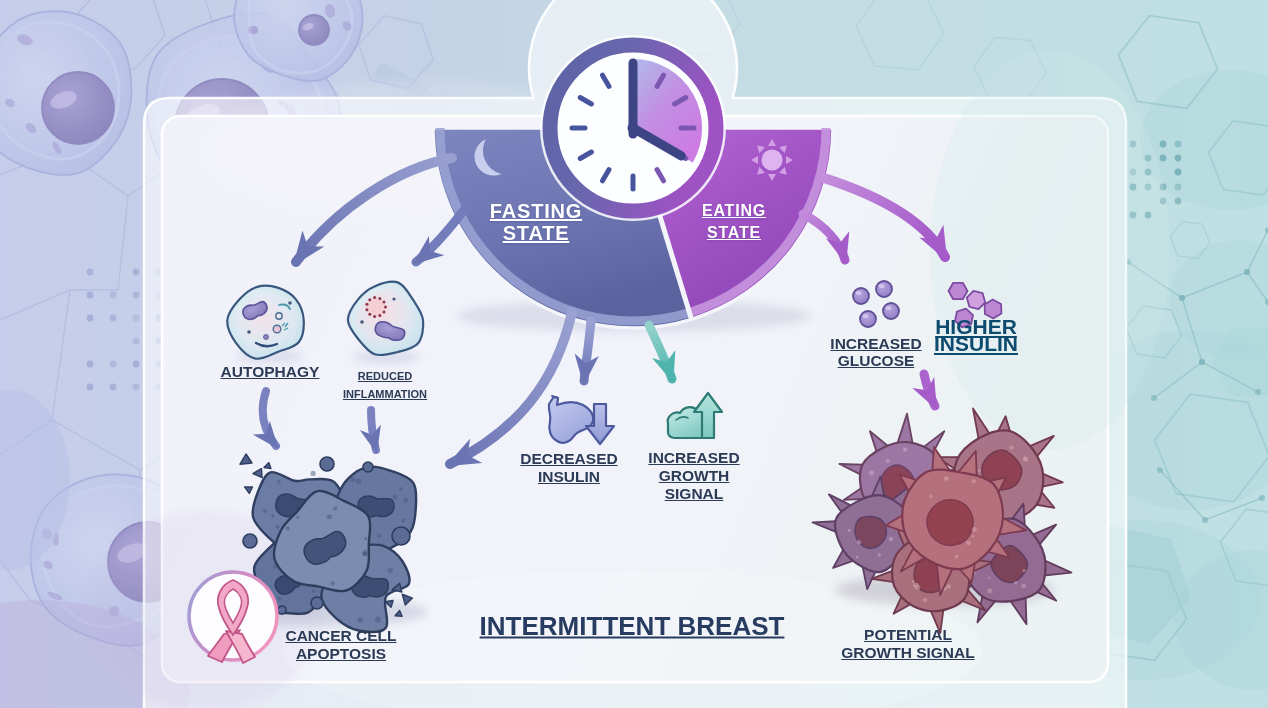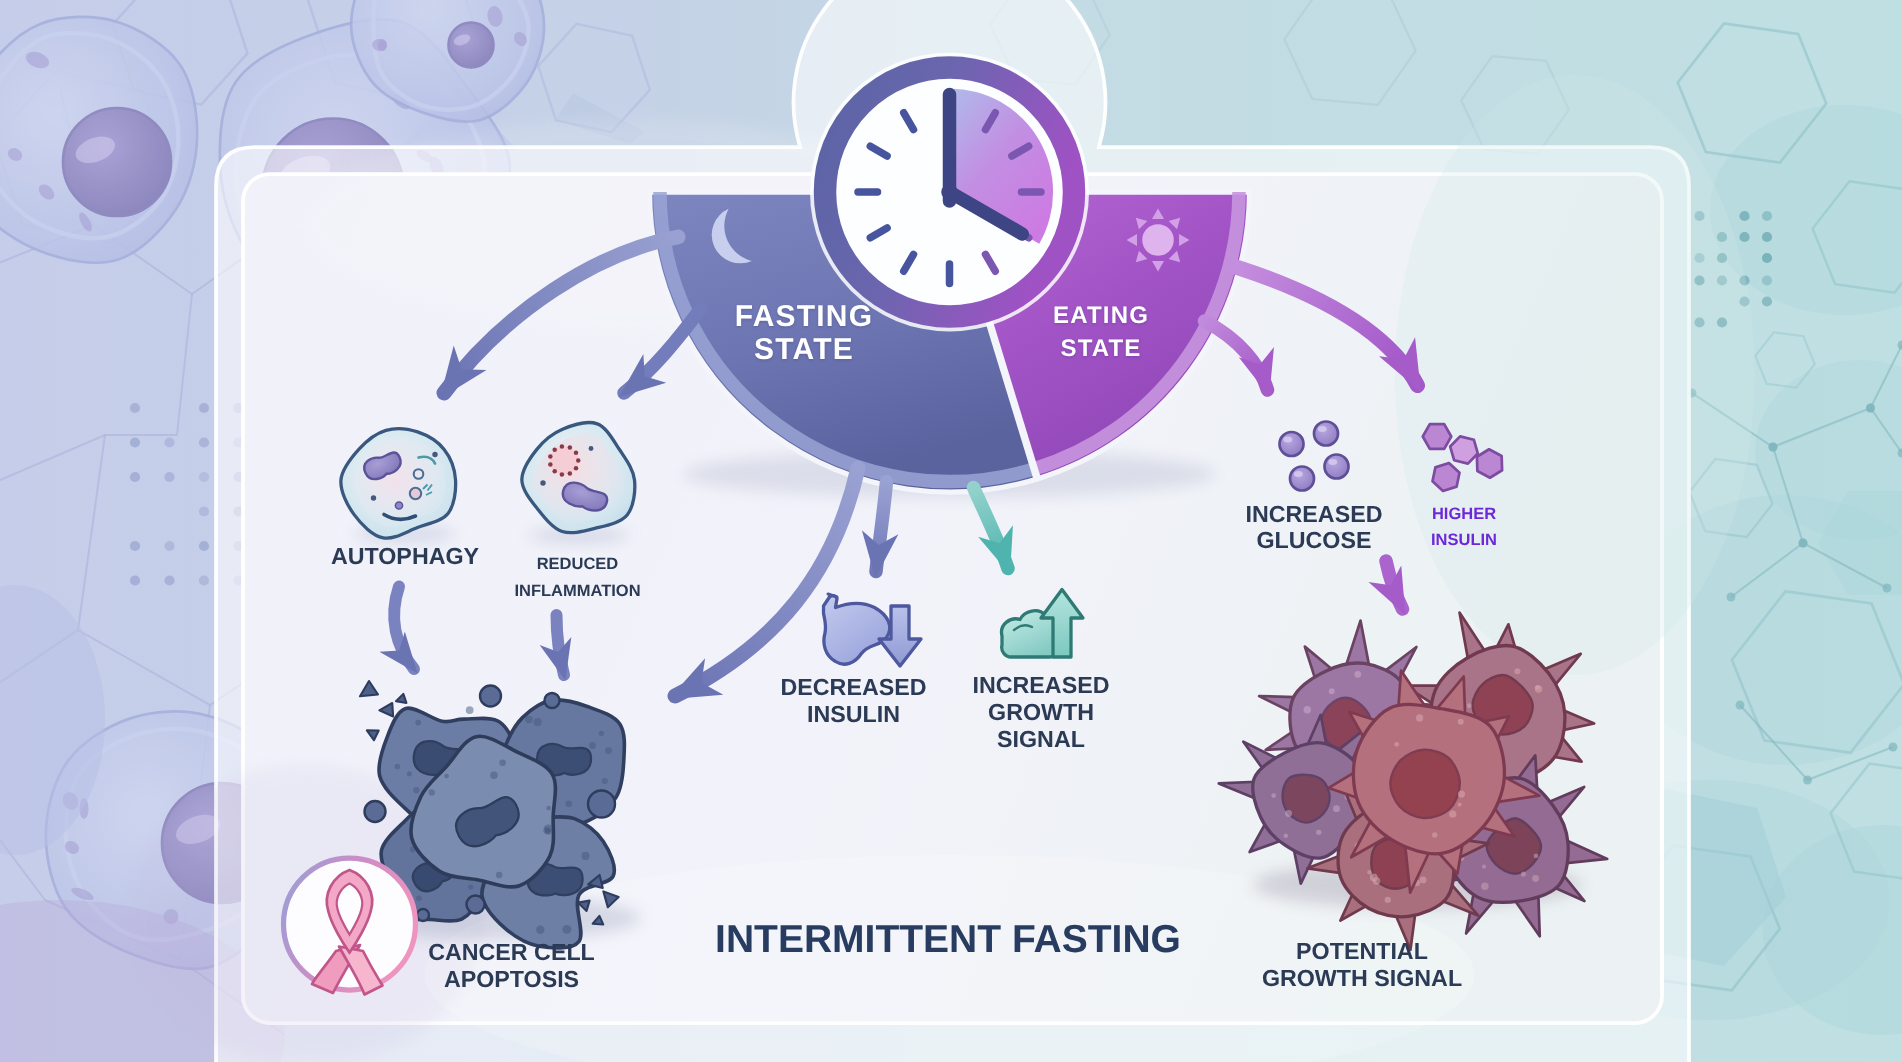--- a/index.html
+++ b/index.html
@@ -6,20 +6,21 @@
   body {
     width:1268px; height:708px; overflow:hidden; position:relative;
     font-family:"Liberation Sans","DejaVu Sans",sans-serif;
     background:#c5d4e6;
   }
   svg.scene { position:absolute; left:0; top:0; }
   .lbl {
     position:absolute; transform:translate(-50%,-50%);
     font-weight:700; text-align:center; white-space:nowrap;
     letter-spacing:0px;
+    text-decoration:underline;
   }
   .lbl.state { letter-spacing:0.8px; text-shadow:0 1px 2px rgba(40,40,90,0.25); }
   .lbl.title { letter-spacing:0px; }
 </style>
 </head>
 <body>
 
 <svg class="scene" width="1268" height="708" viewBox="0 0 1268 708">
  <defs>
   <linearGradient id="bgGrad" x1="0" y1="0" x2="1" y2="0">
@@ -613,28 +614,28 @@
     </div>
 <div class="lbl " style="left:694px;top:476px;font-size:15.5px;line-height:18px;color:#2b3a55;">
       <div class="ln">INCREASED</div>
       <div class="ln">GROWTH</div>
       <div class="ln">SIGNAL</div>
     </div>
 <div class="lbl " style="left:876px;top:352px;font-size:15.5px;line-height:17px;color:#2b3a55;">
       <div class="ln">INCREASED</div>
       <div class="ln">GLUCOSE</div>
     </div>
-<div class="lbl " style="left:976px;top:352px;font-size:11px;line-height:17px;color:#6d28d9;">
+<div class="lbl " style="left:976px;top:335px;font-size:21px;line-height:17px;color:#0c4a6e;">
       <div class="ln">HIGHER</div>
       <div class="ln">INSULIN</div>
     </div>
 <div class="lbl " style="left:341px;top:645px;font-size:15.5px;line-height:18px;color:#2b3a55;">
       <div class="ln">CANCER CELL</div>
       <div class="ln">APOPTOSIS</div>
     </div>
 <div class="lbl " style="left:908px;top:644px;font-size:15.5px;line-height:18px;color:#2b3a55;">
       <div class="ln">POTENTIAL</div>
       <div class="ln">GROWTH SIGNAL</div>
     </div>
 <div class="lbl title" style="left:632px;top:626px;font-size:26px;line-height:27px;color:#273c60;">
-      <div class="ln">INTERMITTENT FASTING</div>
+      <div class="ln">INTERMITTENT BREAST</div>
     </div>
 </div>
 
 </body></html>

